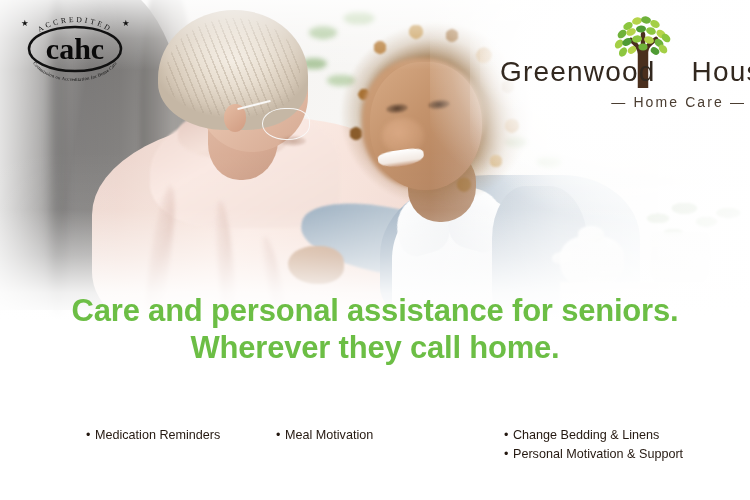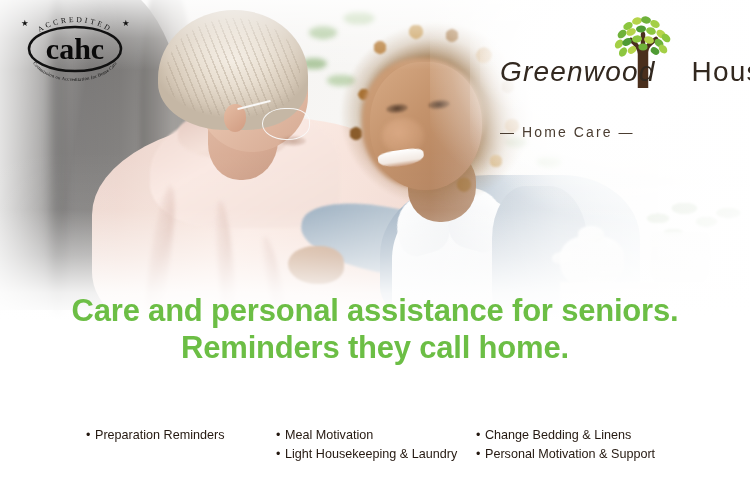--- a/index.html
+++ b/index.html
@@ -405,34 +405,33 @@
     left: 0; top: 42px;
     width: 238px;
     text-align: center;
     font-family: "Liberation Sans", sans-serif;
     font-size: 28px;
     letter-spacing: 1.2px;
     color: #32281f;
     font-weight: 300;
     white-space: nowrap;
   }
-  .gw-word-a { margin-right: 20px; font-style: italic; }
+  .gw-word-a { margin-right: 20px; }
   .gw-word-b { margin-left: 16px; }
   .gw-tagline {
     position: absolute;
-    left: 0; top: 80px;
+    left: 8px; top: 80px;
     width: 238px;
-    text-align: left;
+    text-align: right;
     font-family: "Liberation Sans", sans-serif;
     font-size: 14px;
     letter-spacing: 2.1px;
     color: #4a3d31;
     font-weight: 300;
     white-space: nowrap;
-    margin-top: 30px;
   }
   .gw-tree {
     position: absolute;
     left: 110px; top: 0px;
     width: 66px; height: 74px;
   }
 
   
   .headline {
     position: absolute;
@@ -463,21 +462,21 @@
     position: absolute;
     left: 86px; top: 426px;
     width: 600px;
     display: flex;
     justify-content: flex-start;
     align-items: flex-start;
   }
   .svc-col { flex: 0 0 auto; }
   .svc-col.c1 { width: 190px; }
   .svc-col.c2 { width: 200px; }
-  .svc-col.c3 { width: 200px; }
+  .svc-col.c3 { width: 200px; margin-left: 28px; }
   .svc-item {
     font-family: "Liberation Sans", sans-serif;
     font-size: 12.6px;
     line-height: 19px;
     color: #241810;
     white-space: nowrap;
   }
   .svc-item .bullet {
     display: inline-block;
     width: 9px;
@@ -601,31 +600,30 @@
     </div>
     <div class="gw-tagline">
       <span>—</span>
       <span>Home Care</span>
       <span>—</span>
     </div>
   </div>
 
   <div class="headline">
     <div>Care and personal assistance for seniors.</div>
-    <div>Reminders they call home.</div>
+    <div>Wherever they call home.</div>
   </div>
 
 
   <div class="services">
     <div class="svc-col c1">
-      <div class="svc-item"><span class="bullet">•</span><span>Preparation Reminders</span></div>
+      <div class="svc-item"><span class="bullet">•</span><span>Medication Reminders</span></div>
     </div>
     <div class="svc-col c2">
       <div class="svc-item"><span class="bullet">•</span><span>Meal Motivation</span></div>
-      <div class="svc-item"><span class="bullet">•</span><span>Light Housekeeping &amp; Laundry</span></div>
     </div>
     <div class="svc-col c3">
       <div class="svc-item"><span class="bullet">•</span><span>Change Bedding &amp; Linens</span></div>
       <div class="svc-item"><span class="bullet">•</span><span>Personal Motivation &amp; Support</span></div>
     </div>
   </div>
 
 </div>
 
 </body></html>

